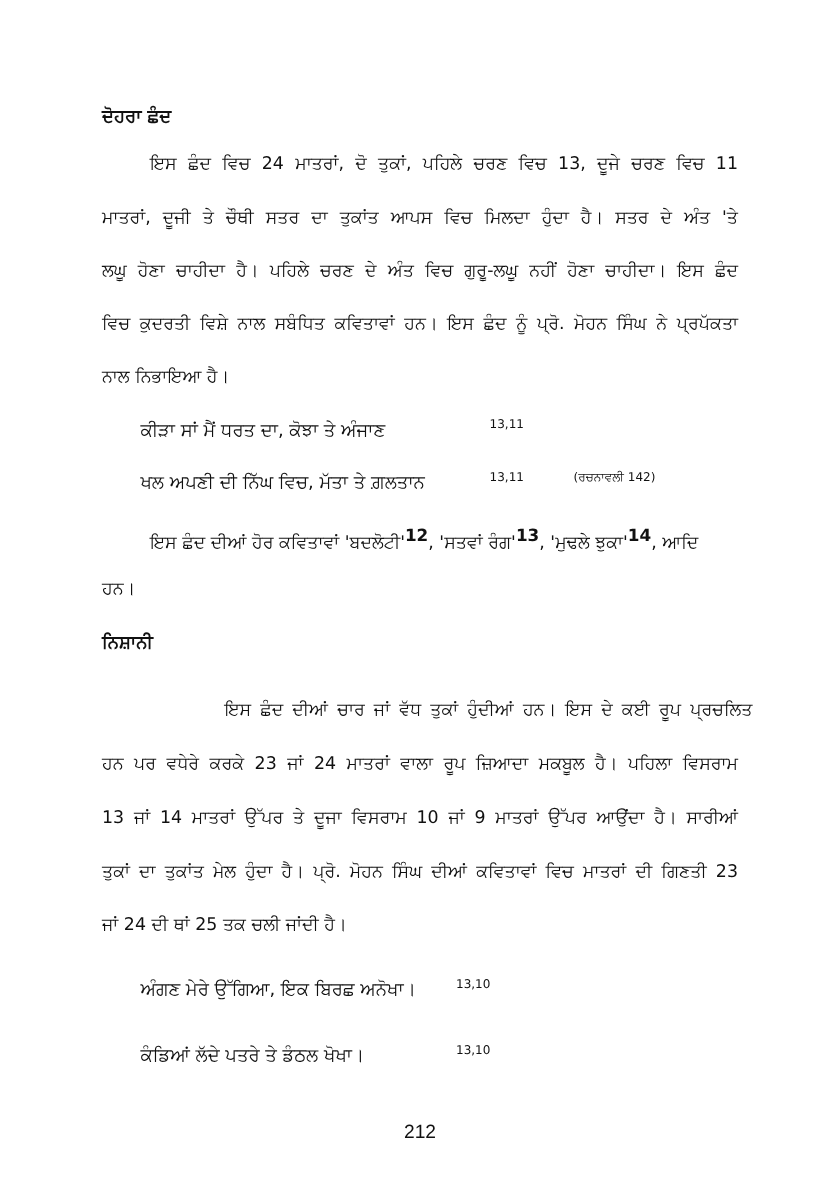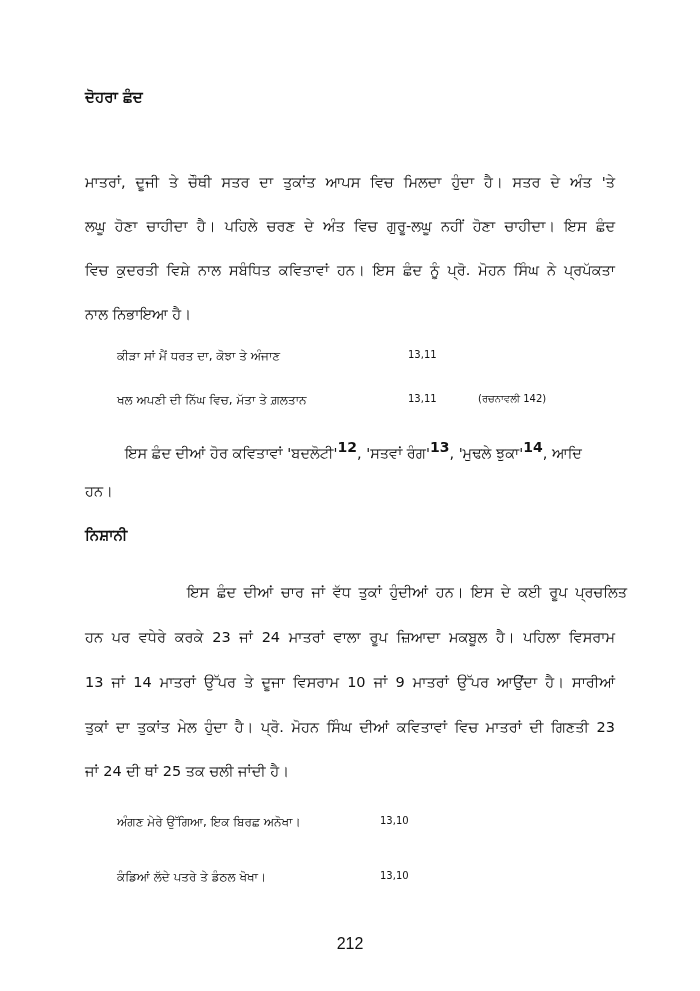--- a/index.html
+++ b/index.html
@@ -5,33 +5,34 @@
   html, body { margin: 0; padding: 0; background: #ffffff; }
   body { width: 700px; height: 991px; position: relative; overflow: hidden;
          font-family: "DejaVu Sans", sans-serif; color: #111111; }
   .page { position: absolute; left: 0; top: 0; width: 700px; height: 991px; }
   .line { position: absolute; left: 85px; width: 530px; font-size: 14.5px; line-height: 20px;
           white-space: nowrap; }
   .justify { text-align: justify; text-align-last: justify; }
   .heading { position: absolute; left: 85px; font-size: 15px; font-weight: bold; }
   .indent1 { left: 125px; width: 490px; }
   .indent2 { left: 175px; width: 440px; }
-  .verse { position: absolute; left: 117px; font-size: 12px; white-space: nowrap; }
+  .verse { position: absolute; left: 117px; font-size: 15px; white-space: nowrap; }
   .verse-num { position: absolute; font-size: 10px; white-space: nowrap; }
   sup { font-size: 14px; vertical-align: 6px; font-weight: bold; }
   .page-num { position: absolute; left: 0; width: 700px; text-align: center; top: 889px;
               font-family: "Liberation Sans", sans-serif; font-size: 16px; }
 </style>
 </head>
 <body>
 
 <div class="page">
 
   <div class="heading" style="top:88px;">ਦੋਹਰਾ ਛੰਦ</div>
 
+  <div class="line justify indent1" style="top:127px;">ਇਸ ਛੰਦ ਵਿਚ 24 ਮਾਤਰਾਂ, ਦੋ ਤੁਕਾਂ, ਪਹਿਲੇ ਚਰਣ ਵਿਚ 13, ਦੂਜੇ ਚਰਣ ਵਿਚ 11</div>
   <div class="line justify" style="top:172px;">ਮਾਤਰਾਂ, ਦੂਜੀ ਤੇ ਚੌਥੀ ਸਤਰ ਦਾ ਤੁਕਾਂਤ ਆਪਸ ਵਿਚ ਮਿਲਦਾ ਹੁੰਦਾ ਹੈ। ਸਤਰ ਦੇ ਅੰਤ 'ਤੇ</div>
   <div class="line justify" style="top:216px;">ਲਘੂ ਹੋਣਾ ਚਾਹੀਦਾ ਹੈ। ਪਹਿਲੇ ਚਰਣ ਦੇ ਅੰਤ ਵਿਚ ਗੁਰੂ-ਲਘੂ ਨਹੀਂ ਹੋਣਾ ਚਾਹੀਦਾ। ਇਸ ਛੰਦ</div>
   <div class="line justify" style="top:260px;">ਵਿਚ ਕੁਦਰਤੀ ਵਿਸ਼ੇ ਨਾਲ ਸਬੰਧਿਤ ਕਵਿਤਾਵਾਂ ਹਨ। ਇਸ ਛੰਦ ਨੂੰ ਪ੍ਰੋ. ਮੋਹਨ ਸਿੰਘ ਨੇ ਪ੍ਰਪੱਕਤਾ</div>
   <div class="line" style="top:304px;">ਨਾਲ ਨਿਭਾਇਆ ਹੈ।</div>
 
   <div class="verse" style="top:349px;">ਕੀੜਾ ਸਾਂ ਮੈਂ ਧਰਤ ਦਾ, ਕੋਝਾ ਤੇ ਅੰਜਾਣ</div>
   <div class="verse-num" style="top:349px; left:408px;">13,11</div>
 
   <div class="verse" style="top:393px;">ਖਲ ਅਪਣੀ ਦੀ ਨਿੱਘ ਵਿਚ, ਮੱਤਾ ਤੇ ਗ਼ਲਤਾਨ</div>
   <div class="verse-num" style="top:393px; left:408px;">13,11</div>

